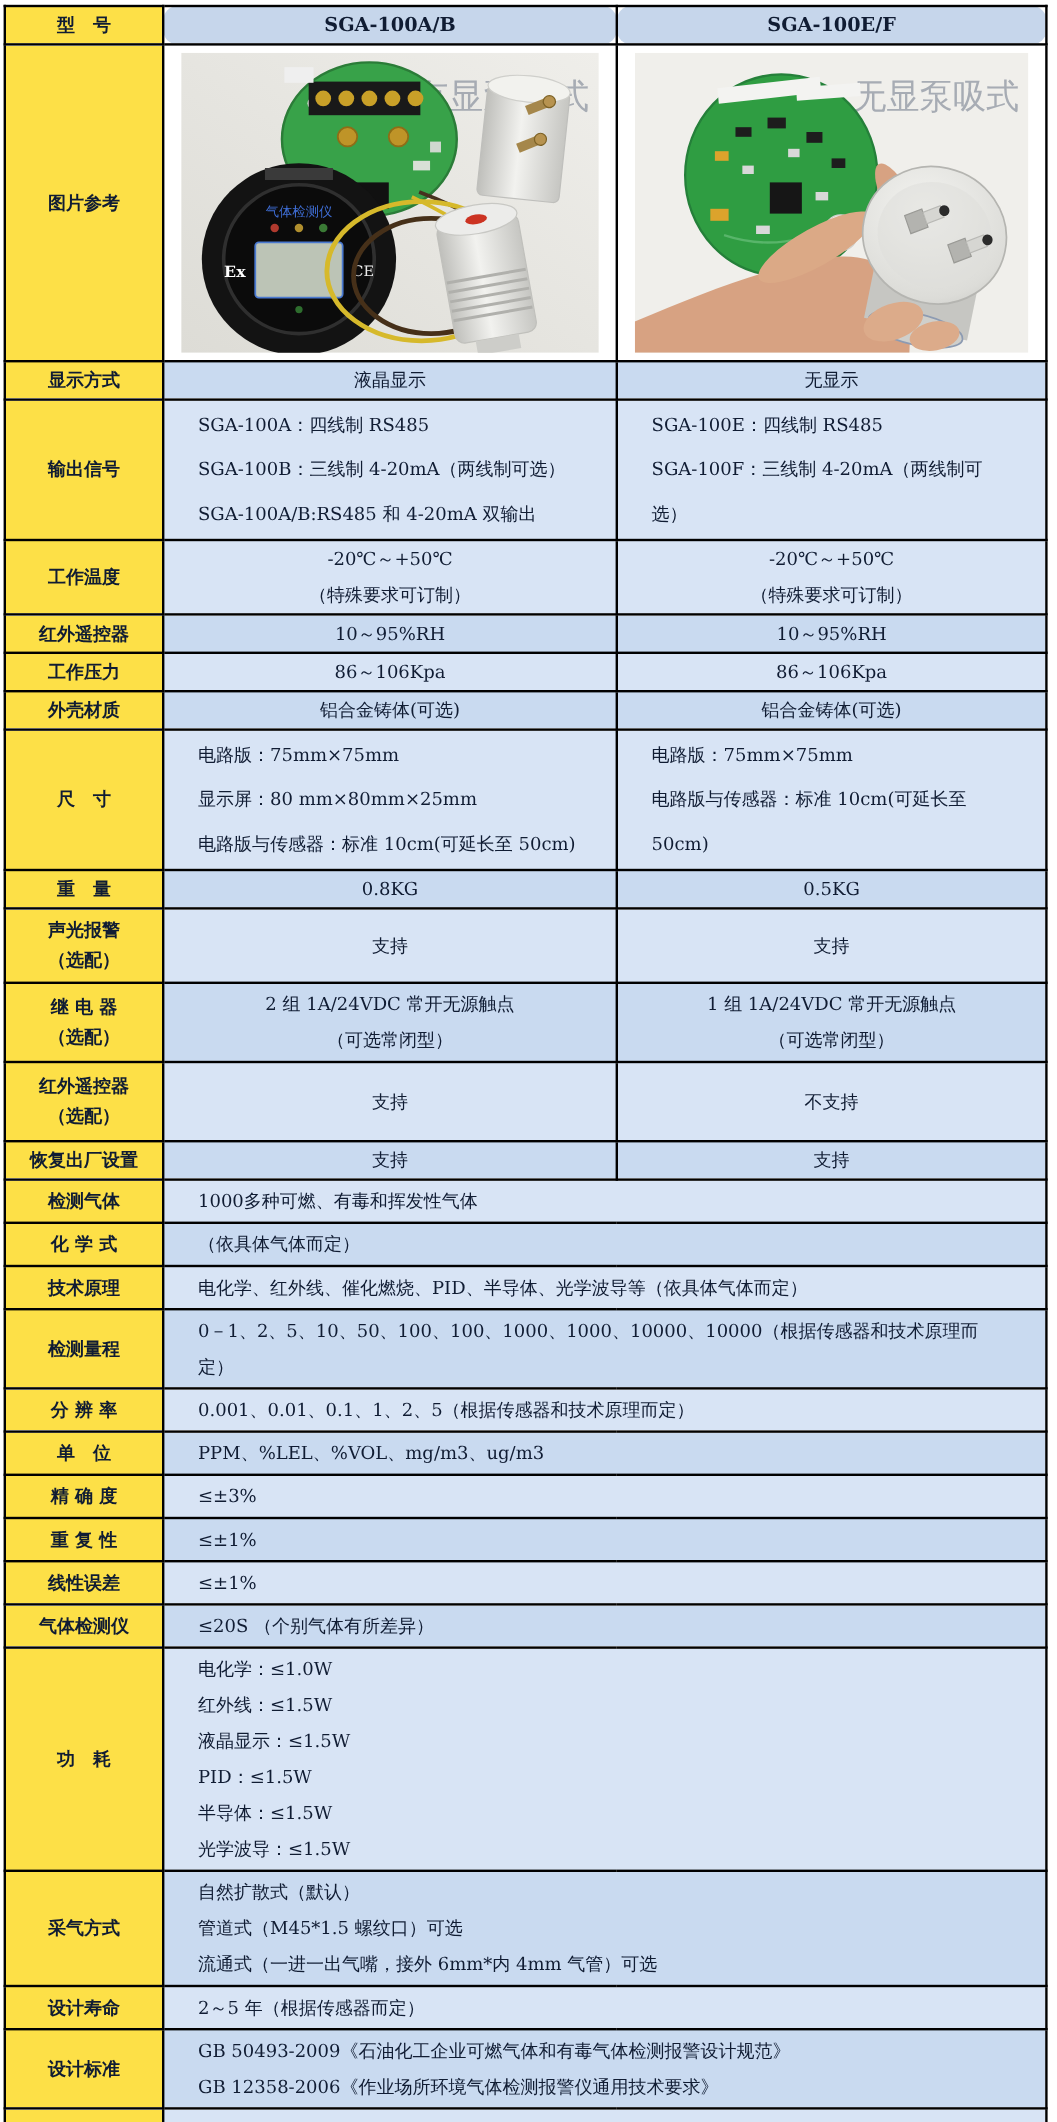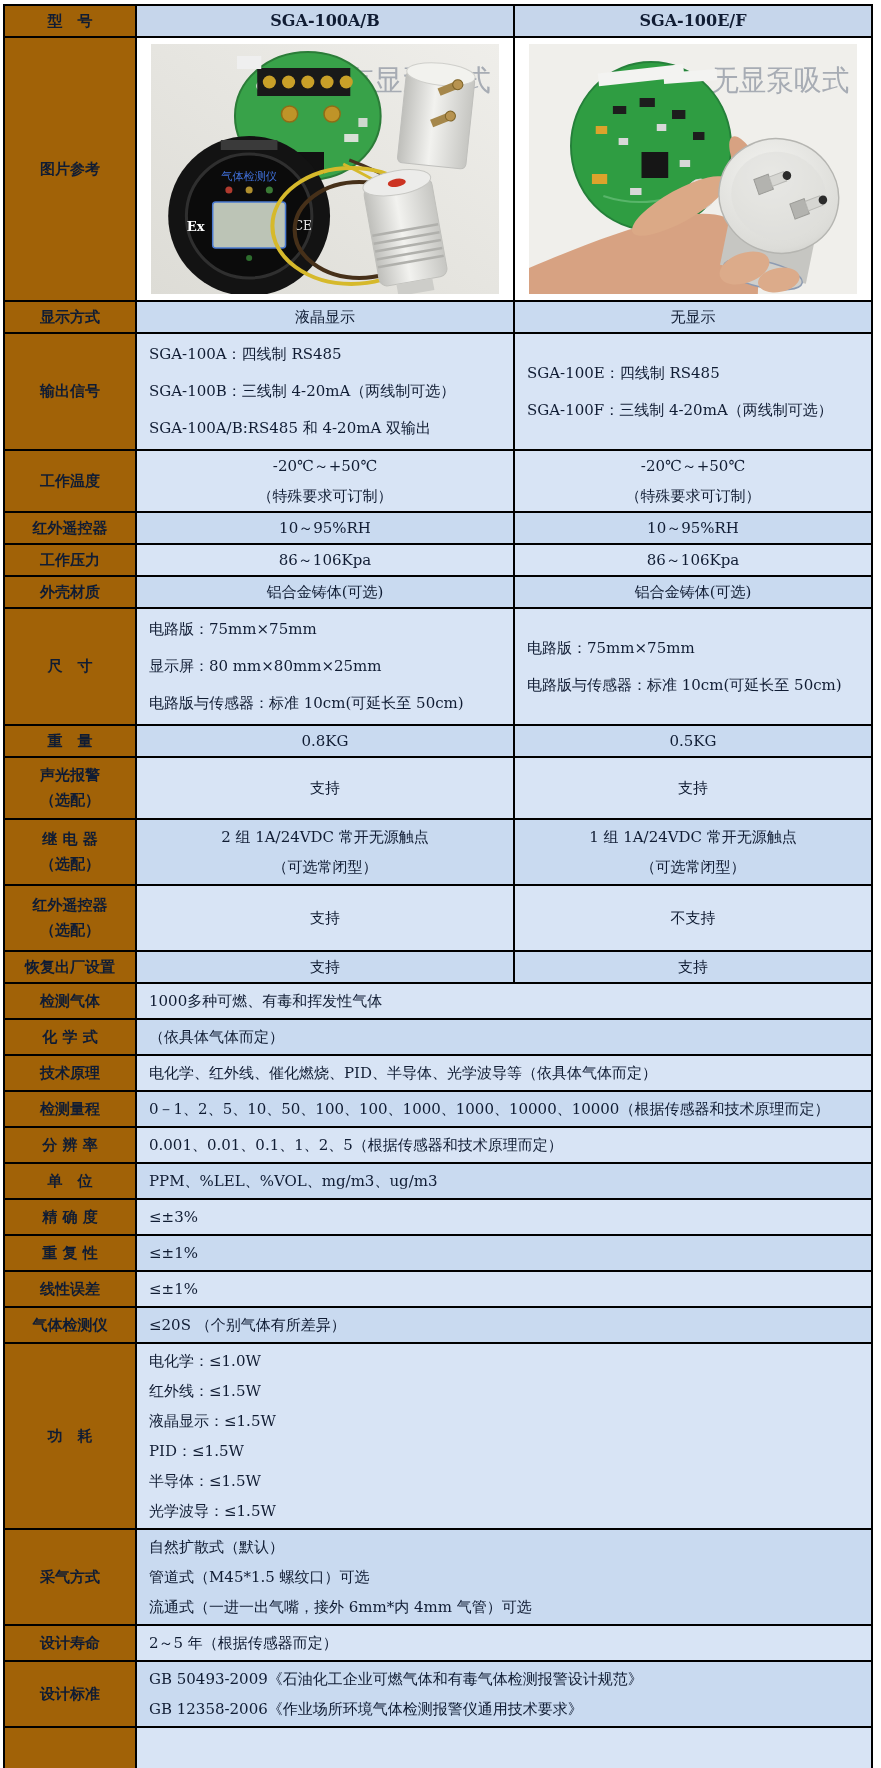--- a/index.html
+++ b/index.html
@@ -1,25 +1,25 @@
 <!DOCTYPE html>
 <html><head>
 <meta charset="utf-8">
 <style>
   html,body{margin:0;padding:0;background:#fff;}
   .wrap{width:868px;margin:4px 0 0 3px;}
   table.spec{border-collapse:collapse;table-layout:fixed;width:868px;
     font-family:"DejaVu Serif","Liberation Serif",serif;color:#101c33;}
   td{border:2px solid #000;vertical-align:middle;font-size:15px;overflow:hidden;padding:0;}
-  td.lbl{background:#a16207;font-weight:bold;text-align:center;}
-  td.hdr{background:#c6d6eb;font-weight:bold;text-align:center;font-size:16px;}
+  td.lbl{background:#fde047;font-weight:bold;text-align:center;}
+  td.hdr{background:#c6d6eb;font-weight:bold;text-align:center;font-size:16px;border-radius:12px;}
   tr.d td.val{background:#c9daf0;margin-left:13px;}
   tr.g td.val{background:#d8e4f5;}
   .ctr{text-align:center;}
-  .lft{text-align:left;padding:2px 12px;}
+  .lft{text-align:left;padding:2px 28px;}
   .line{line-height:30px;}
   .lbl .line{line-height:25px;}
   .lh36 .line{line-height:37px;}
   td.photo{background:#ffffff;padding:6px 14px;}
   td.photo svg{display:block;width:100%;height:250px;}
 </style>
 </head>
 <body>
 
 <div class="wrap">

